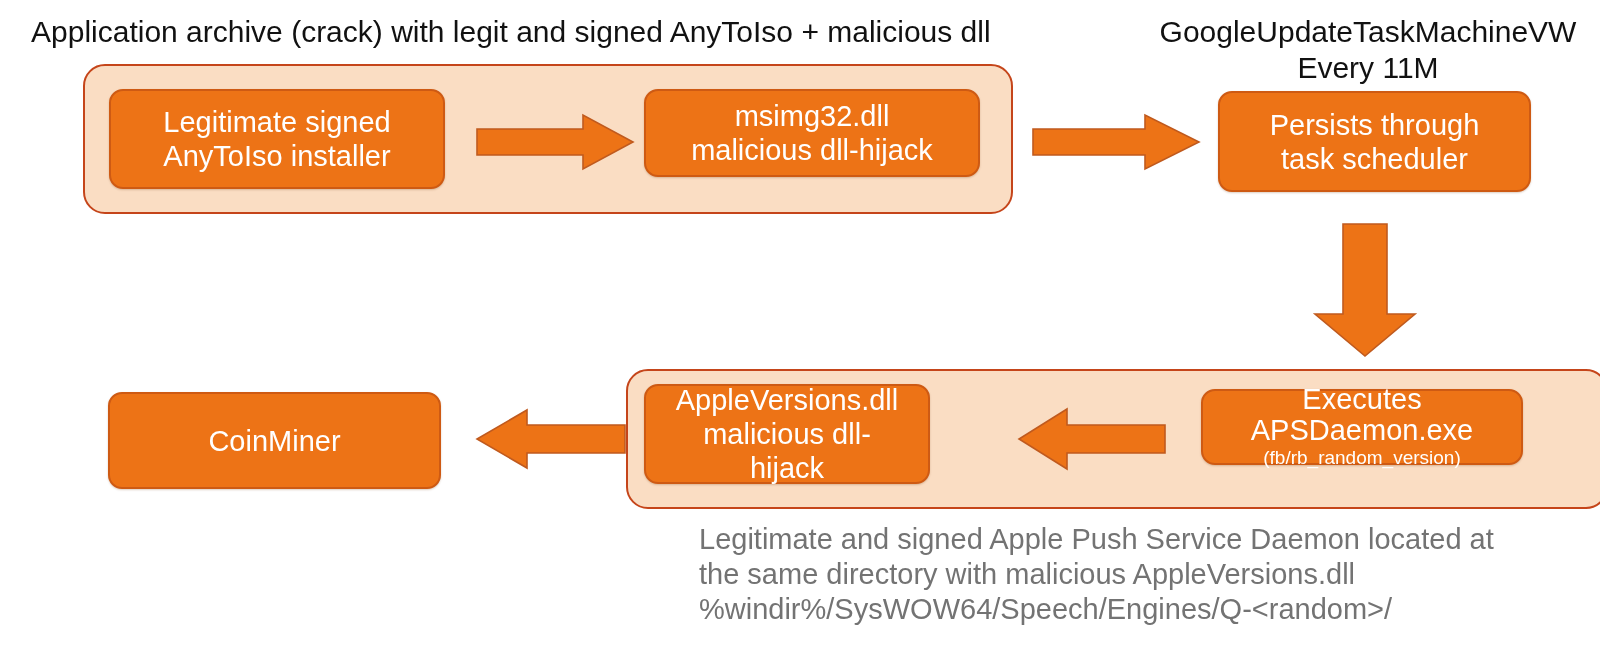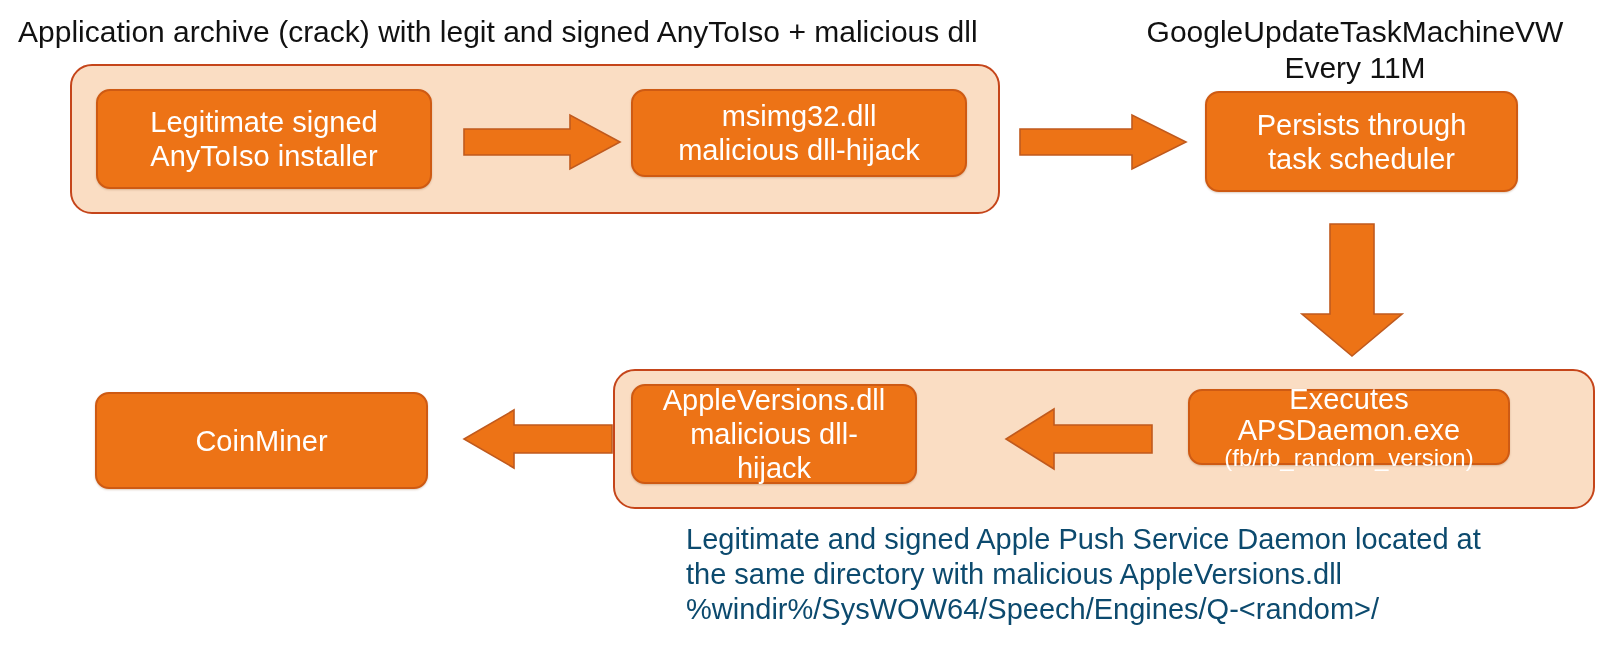--- a/index.html
+++ b/index.html
@@ -8,21 +8,21 @@
     background: #ffffff;
   }
   body {
     width: 1600px;
     height: 656px;
     position: relative;
     overflow: hidden;
     font-family: "Liberation Sans", sans-serif;
     color: #000000;
   }
-  .abs { position: absolute; }
+  .abs { position: absolute; margin-left: 13px; }
 
   
   .caption {
     font-size: 30px;
     line-height: 36px;
     color: #111111;
     white-space: pre-line;
     font-weight: 400;
   }
   .caption-center { text-align: center; }
@@ -47,32 +47,32 @@
     text-align: center;
     color: #ffffff;
     font-size: 29px;
     line-height: 34px;
     padding: 4px 24px;
     white-space: pre-line;
     box-shadow: 0 1px 2px rgba(120,60,10,0.25);
   }
   .proc-box .sub {
     display: block;
-    font-size: 24px;
+    font-size: 19px;
     line-height: 24px;
   }
 
   
   .arrow { display: block; }
 
   
   .note {
     font-size: 29px;
     line-height: 35px;
-    color: #0c4a6e;
+    color: #737373;
     white-space: pre-line;
   }
 </style>
 </head>
 <body>
 
 <div class="abs caption" style="left:18px; top:14px; width:1030px;">Application archive (crack) with legit and signed AnyToIso + malicious dll</div>
 
 <div class="abs caption caption-center" style="left:1120px; top:14px; width:470px;">GoogleUpdateTaskMachineVW
 Every 11M</div>

